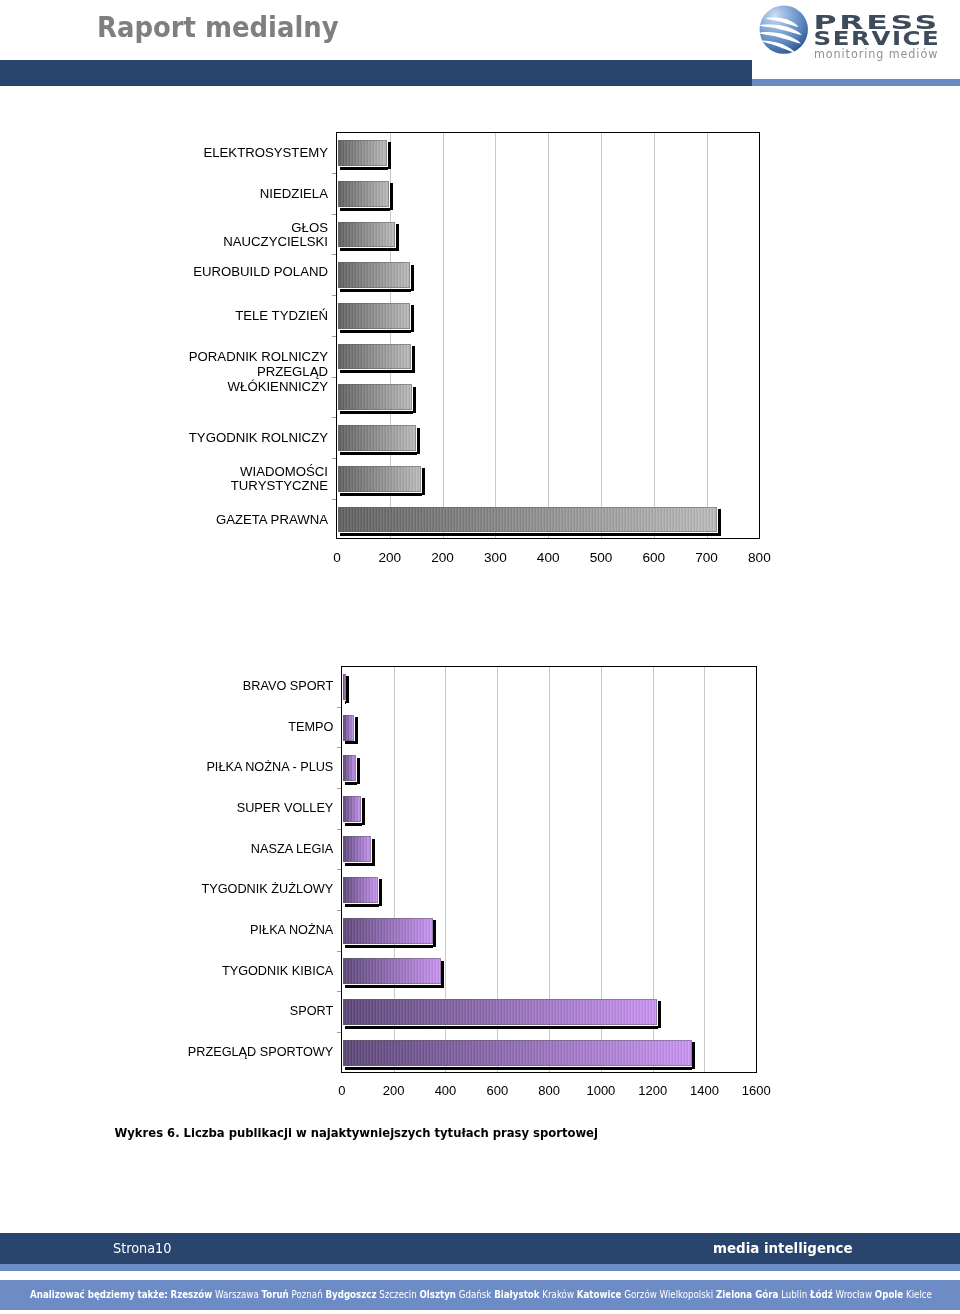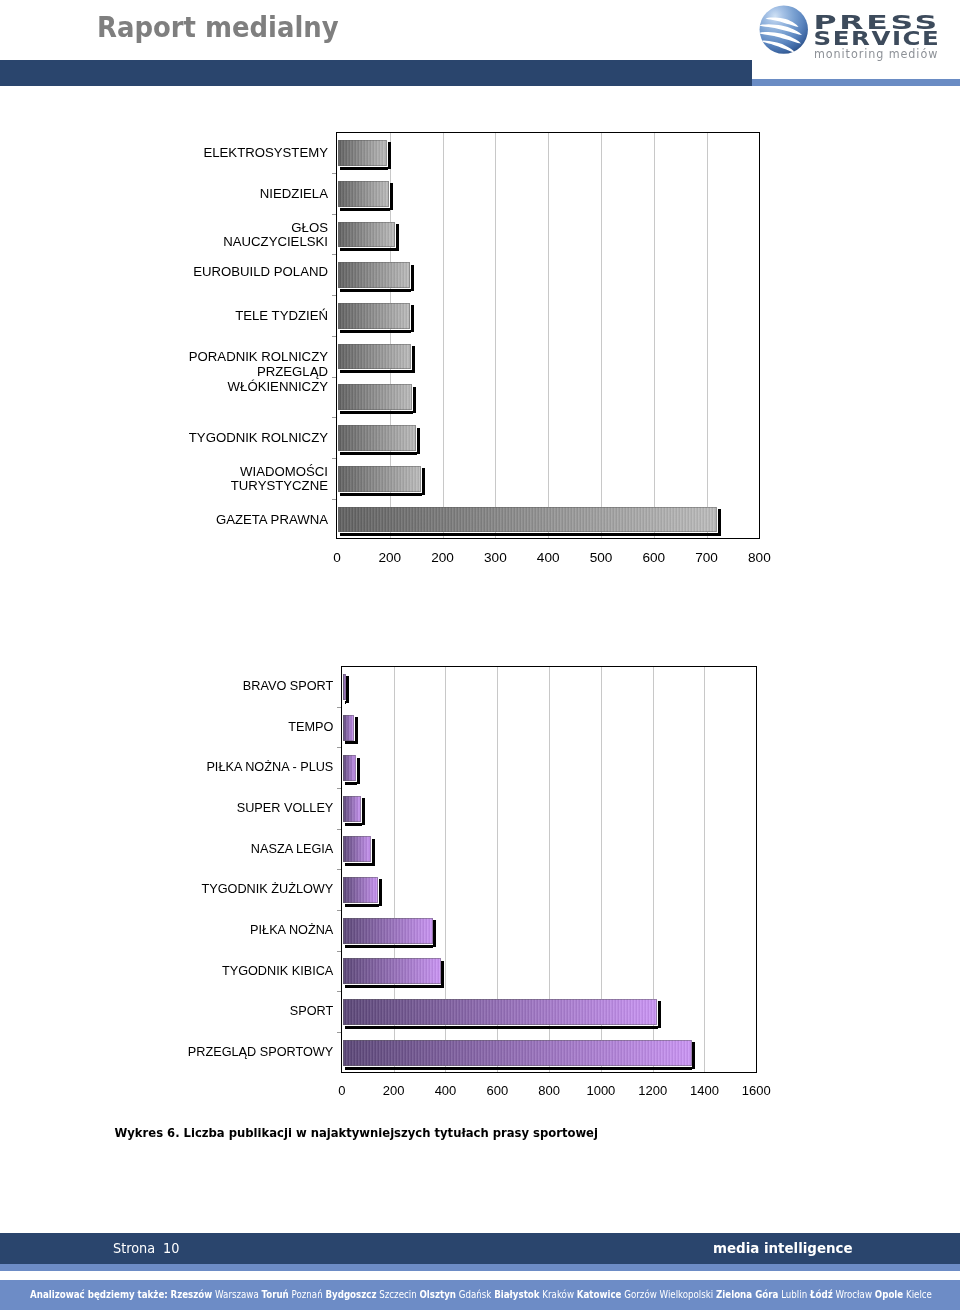--- a/index.html
+++ b/index.html
@@ -35,21 +35,21 @@
 
   #chart1 .cat{font-family:"Liberation Sans",sans-serif;font-size:13.2px;line-height:14.5px;}
   #chart1 .xl{font-family:"Liberation Sans",sans-serif;font-size:13.6px;}
   #chart2 .cat{font-family:"Liberation Sans",sans-serif;font-size:12.7px;line-height:14px;}
   #chart2 .xl{font-family:"Liberation Sans",sans-serif;font-size:13.0px;}
 
   
   #ft-band{position:absolute;left:0;top:1233px;width:960px;height:30.8px;background:#2a456d;}
   #ft-rule{position:absolute;left:0;top:1263.8px;width:960px;height:7.5px;background:#6d8cc6;}
   #ft-page{position:absolute;left:113px;top:1239.5px;font-family:"DejaVu Sans Condensed","DejaVu Sans",sans-serif;font-size:14.3px;color:#fff;white-space:nowrap;}
-  #ft-page .num{margin-left:8px;}
+  #ft-page .num{margin-left:0;}
   #ft-mi{position:absolute;left:713px;top:1238.5px;font-family:"DejaVu Sans Condensed","DejaVu Sans",sans-serif;font-weight:bold;font-size:14.9px;color:#fff;white-space:nowrap;text-align:center;}
   #ft-cities{position:absolute;left:0;top:1279.7px;width:960px;height:30.8px;background:#6d8cc6;}
   #ft-cities .inner{position:absolute;left:30px;top:8px;font-family:"DejaVu Sans Condensed","DejaVu Sans",sans-serif;font-size:10.3px;color:#fff;white-space:nowrap;transform:scaleX(0.936);transform-origin:0 0;}
   #ft-cities .inner b{font-weight:bold;}
   #ft-cities .inner span{margin-right:3px;}
 </style>
 </head>
 <body>
 
 <div class="page">

